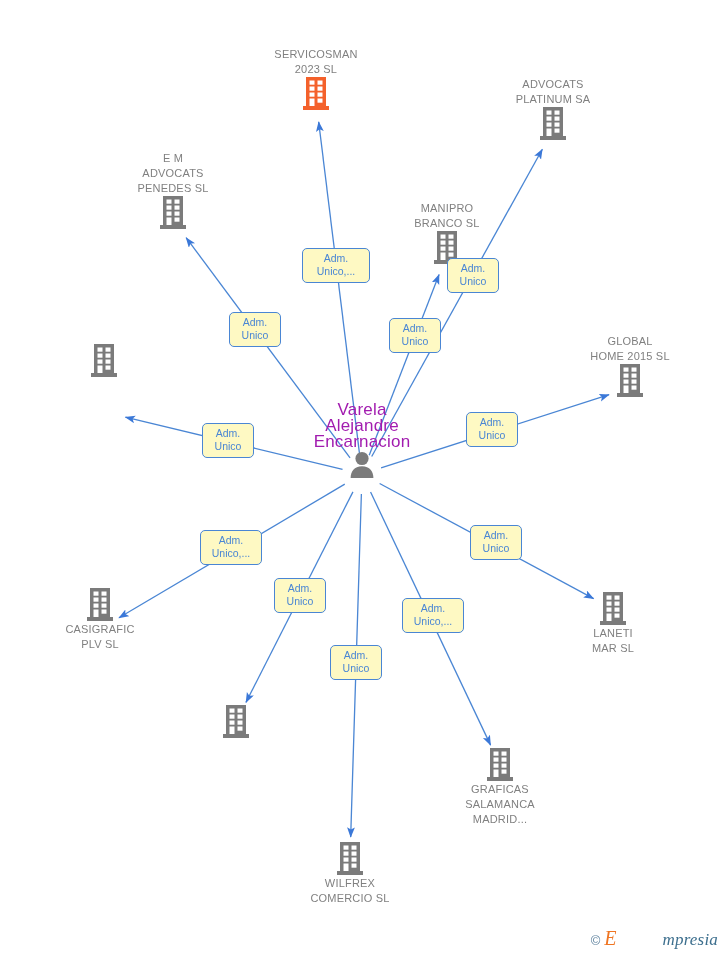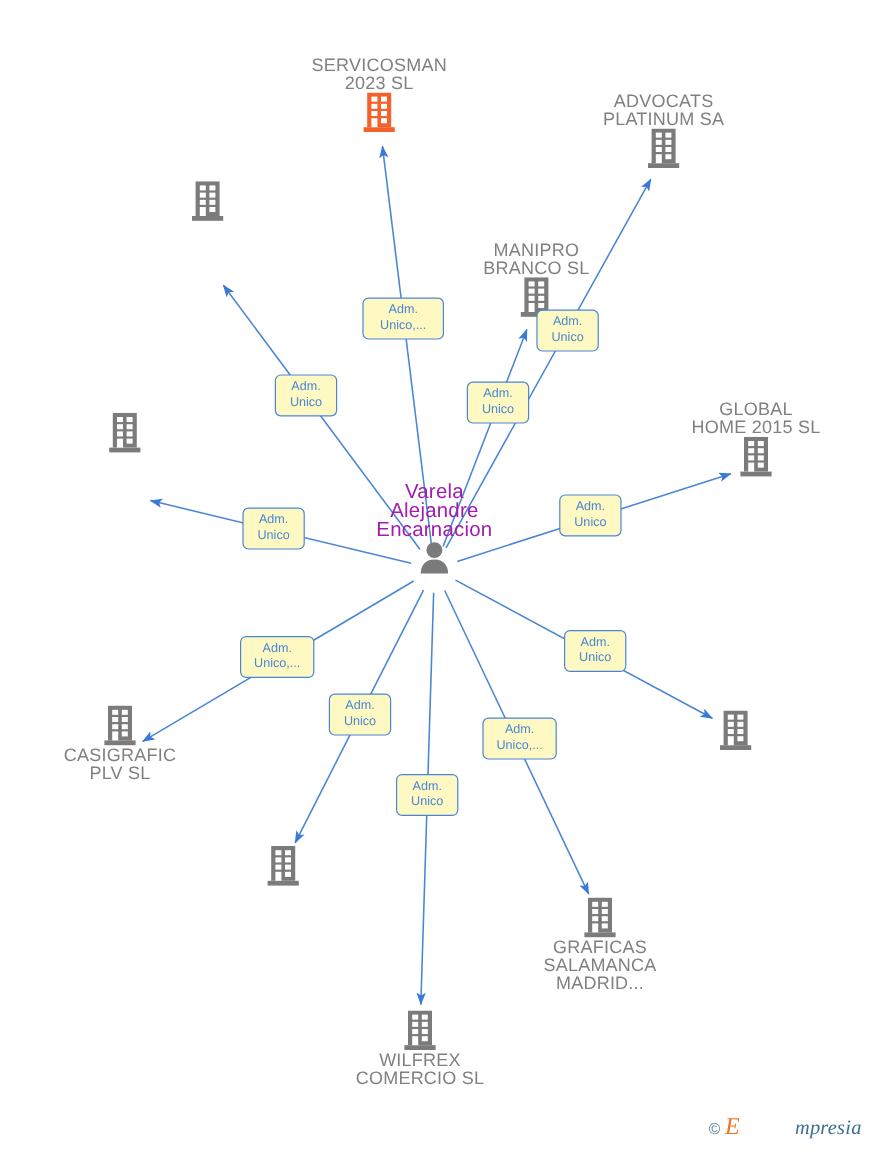--- a/index.html
+++ b/index.html
@@ -26,21 +26,21 @@
     height: 960px;
   }
   .node {
     position: absolute;
     width: 150px;
     margin-left: -75px;
     text-align: center;
     pointer-events: auto;
   }
   .node-label {
-    font-size: 15px;
+    font-size: 11px;
     line-height: 15px;
     color: #808080;
     letter-spacing: 0.2px;
     white-space: pre-line;
   }
   .node-label.person {
     color: #a21caf;
     font-size: 17px;
     line-height: 16px;
   }
@@ -128,20 +128,23 @@
             <rect x="16.5" y="3.5" width="5" height="4.2" fill="#ffffff"></rect>
             <rect x="8.5" y="9.5" width="5" height="4.2" fill="#ffffff"></rect>
             <rect x="16.5" y="9.5" width="5" height="4.2" fill="#ffffff"></rect>
             <rect x="8.5" y="15.5" width="5" height="4.2" fill="#ffffff"></rect>
             <rect x="16.5" y="15.5" width="5" height="4.2" fill="#ffffff"></rect>
             <rect x="8.5" y="21.5" width="5" height="7.5" fill="#ffffff"></rect>
             <rect x="16.5" y="21.5" width="5" height="4.2" fill="#ffffff"></rect>
           </svg></div>
       </div>
       <div class="node" style="left: 173px; top: 151px;">
+        <div class="node-label">E M
+ADVOCATS
+PENEDES SL</div>
         <div class="node-icon"><svg width="30" height="34" viewBox="0 0 30 34">
             <path d="M5 0 H25 V29 H5 Z" fill="#7b7b7b"></path>
             <rect x="2" y="29" width="26" height="4" fill="#7b7b7b"></rect>
             <rect x="8.5" y="3.5" width="5" height="4.2" fill="#ffffff"></rect>
             <rect x="16.5" y="3.5" width="5" height="4.2" fill="#ffffff"></rect>
             <rect x="8.5" y="9.5" width="5" height="4.2" fill="#ffffff"></rect>
             <rect x="16.5" y="9.5" width="5" height="4.2" fill="#ffffff"></rect>
             <rect x="8.5" y="15.5" width="5" height="4.2" fill="#ffffff"></rect>
             <rect x="16.5" y="15.5" width="5" height="4.2" fill="#ffffff"></rect>
             <rect x="8.5" y="21.5" width="5" height="7.5" fill="#ffffff"></rect>
@@ -232,20 +235,22 @@
             <rect x="2" y="29" width="26" height="4" fill="#7b7b7b"></rect>
             <rect x="8.5" y="3.5" width="5" height="4.2" fill="#ffffff"></rect>
             <rect x="16.5" y="3.5" width="5" height="4.2" fill="#ffffff"></rect>
             <rect x="8.5" y="9.5" width="5" height="4.2" fill="#ffffff"></rect>
             <rect x="16.5" y="9.5" width="5" height="4.2" fill="#ffffff"></rect>
             <rect x="8.5" y="15.5" width="5" height="4.2" fill="#ffffff"></rect>
             <rect x="16.5" y="15.5" width="5" height="4.2" fill="#ffffff"></rect>
             <rect x="8.5" y="21.5" width="5" height="7.5" fill="#ffffff"></rect>
             <rect x="16.5" y="21.5" width="5" height="4.2" fill="#ffffff"></rect>
           </svg></div>
+        <div class="node-label">LANETI
+MAR SL</div>
       </div>
       <div class="node" style="left: 236px; top: 705px;">
         <div class="node-icon"><svg width="30" height="34" viewBox="0 0 30 34">
             <path d="M5 0 H25 V29 H5 Z" fill="#7b7b7b"></path>
             <rect x="2" y="29" width="26" height="4" fill="#7b7b7b"></rect>
             <rect x="8.5" y="3.5" width="5" height="4.2" fill="#ffffff"></rect>
             <rect x="16.5" y="3.5" width="5" height="4.2" fill="#ffffff"></rect>
             <rect x="8.5" y="9.5" width="5" height="4.2" fill="#ffffff"></rect>
             <rect x="16.5" y="9.5" width="5" height="4.2" fill="#ffffff"></rect>
             <rect x="8.5" y="15.5" width="5" height="4.2" fill="#ffffff"></rect>

